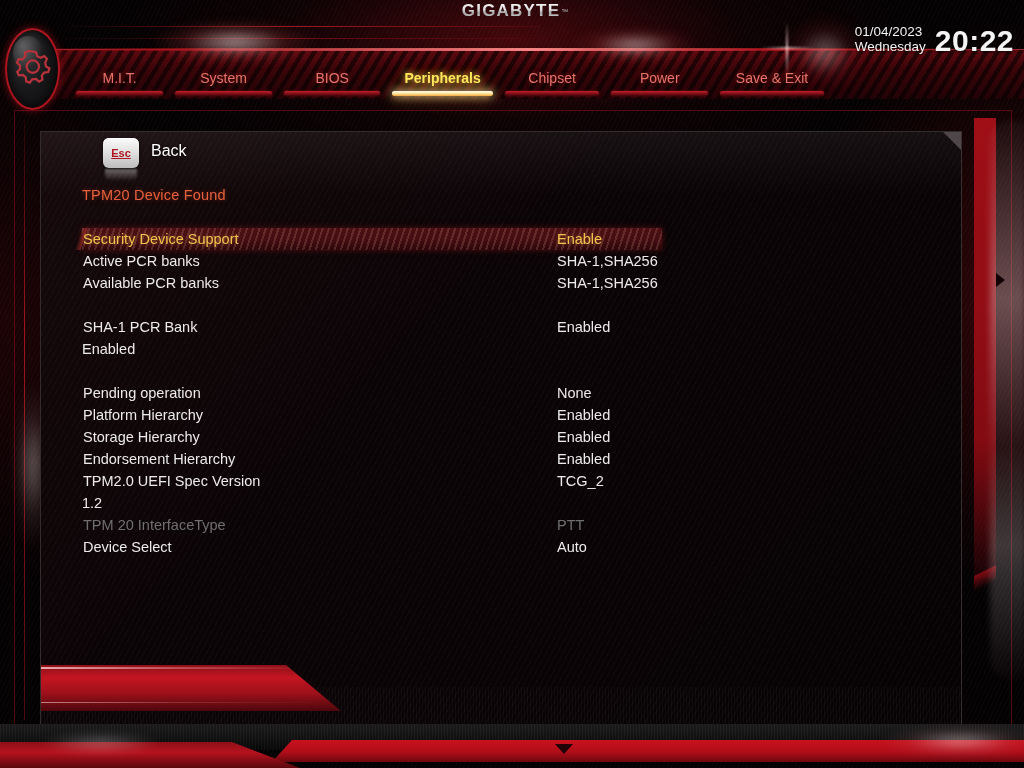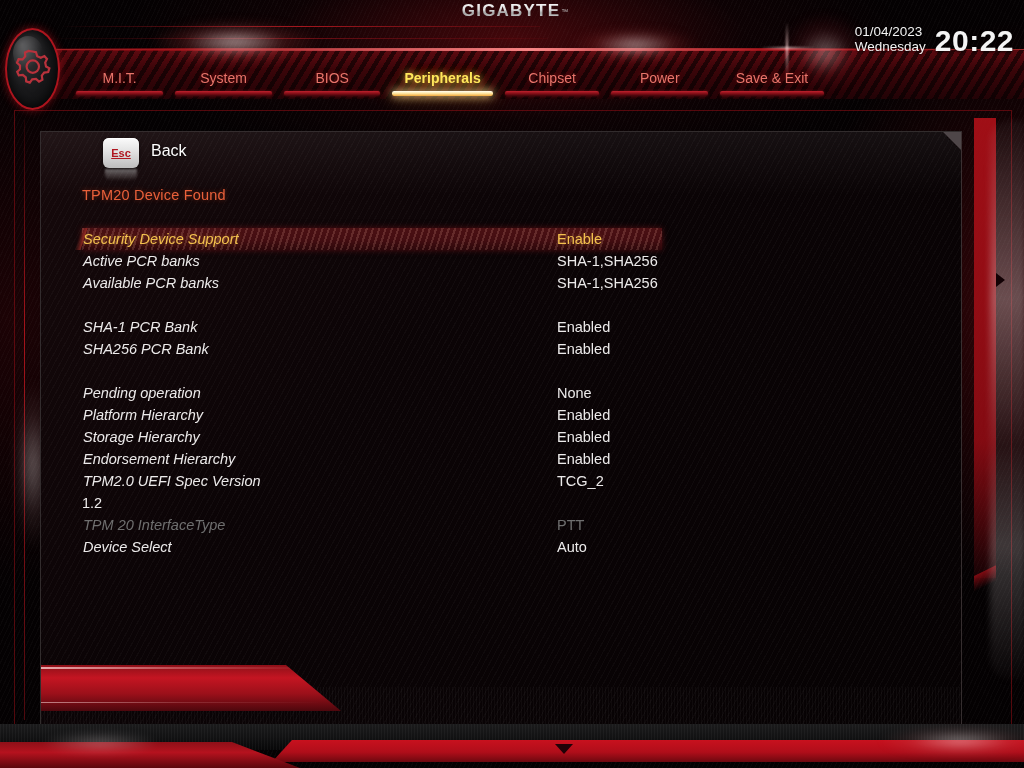--- a/index.html
+++ b/index.html
@@ -93,21 +93,21 @@
   .panel-notch:before{content:"";position:absolute;right:0;top:0;width:0;height:0;border-top:19px solid rgba(170,162,162,.42);border-left:19px solid transparent;}
 
   .panel-bottom-tex{position:absolute;left:0;bottom:0;width:920px;height:40px;background:repeating-linear-gradient(90deg, rgba(255,255,255,.03) 0px, rgba(255,255,255,.03) 1px, rgba(0,0,0,0) 1px, rgba(0,0,0,0) 3px);}
 
   
   .content{position:absolute;left:41px;top:52px;width:840px;}
   .sect-title{font-size:14.5px;color:#e8603a;letter-spacing:.2px;height:22px;line-height:22px;
       text-shadow:0 0 5px rgba(220,70,35,.45);}
   .spacer{height:22px;}
   .row{position:relative;height:22px;line-height:22px;display:flex;align-items:center;}
-  .row .k{font-size:14.5px;color:#eceaea;width:474px;flex:none;padding-left:1px;font-style:italic;}
+  .row .k{font-size:14.5px;color:#eceaea;width:474px;flex:none;padding-left:1px;}
   .row .v{font-size:14.5px;color:#eceaea;}
   .row.dim .k,.row.dim .v{color:#6f6f6f;}
   .row.sel{background:linear-gradient(180deg,#4a1013 0%,#430d11 55%,#2c070a 100%);
       width:580px;box-shadow:0 0 6px rgba(130,20,26,.55);}
   .row.sel:before{content:"";position:absolute;inset:0;background:repeating-linear-gradient(108deg, rgba(255,190,170,.16) 0px, rgba(255,190,170,.16) 2px, rgba(0,0,0,0) 2px, rgba(0,0,0,0) 6px);pointer-events:none;}
   .row.sel:after{content:"";position:absolute;left:-4px;top:0;width:6px;height:22px;background:linear-gradient(90deg,rgba(200,40,40,0),rgba(200,60,50,.55));transform:skewX(-18deg);}
   .row.sel .k,.row.sel .v{color:#f3c14e;position:relative;z-index:2;text-shadow:0 0 5px rgba(255,190,70,.35);}
 
   
   .backbar{position:absolute;left:0;bottom:16px;width:300px;height:46px;
@@ -248,21 +248,20 @@
         <div class="v">SHA-1,SHA256</div>
       </div>
 
       <div class="spacer"></div>
 
       <div class="row">
         <div class="k">SHA-1 PCR Bank</div>
         <div class="v">Enabled</div>
       </div>
       <div class="row">
-        <div class="k">SHA256 PCR Bank</div>
         <div class="v">Enabled</div>
       </div>
 
       <div class="spacer"></div>
 
       <div class="row">
         <div class="k">Pending operation</div>
         <div class="v">None</div>
       </div>
       <div class="row">

